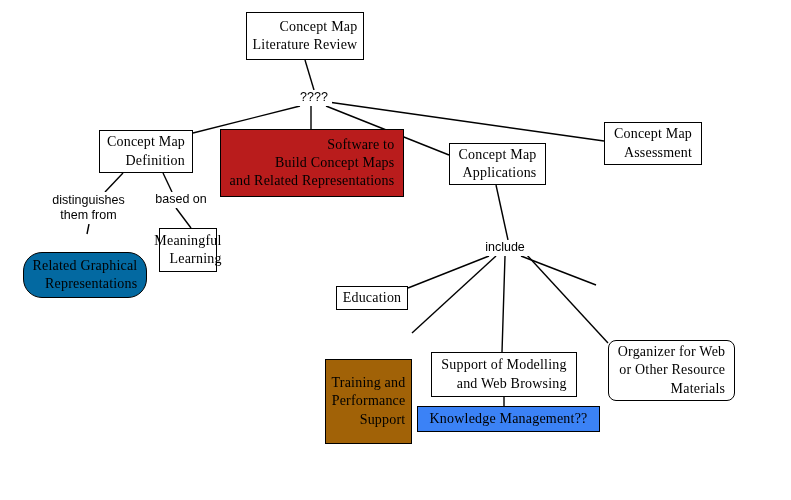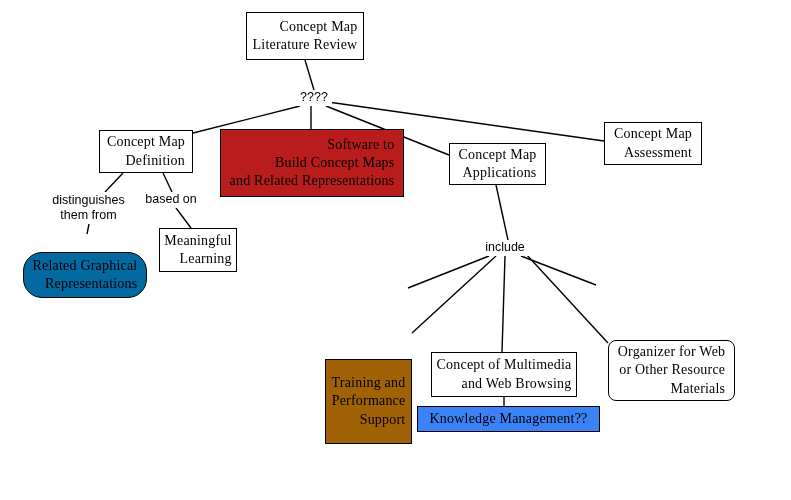--- a/index.html
+++ b/index.html
@@ -83,29 +83,30 @@
 Definition</div>
     <div class="node" style="left: 220px; top: 129px; width: 184px; height: 68px; border-color: rgb(0, 0, 0); background: #b91c1c;">Software to
 Build Concept Maps
 and Related Representations</div>
     <div class="node" style="left: 449px; top: 143px; width: 97px; height: 42px; border-color: rgb(0, 0, 0); background: rgb(255, 255, 255);">Concept Map
 Applications</div>
     <div class="node" style="left: 604px; top: 122px; width: 98px; height: 43px; border-color: rgb(0, 0, 0); background: rgb(255, 255, 255);">Concept Map
 Assessment</div>
     <div class="node" style="left: 23px; top: 252px; width: 124px; height: 46px; border-color: rgb(0, 0, 0); background: #0369a1; border-radius: 19px;">Related Graphical
 Representations</div>
-    <div class="node" style="left: 159px; top: 228px; width: 78px; height: 44px; border-color: rgb(0, 0, 0); background: rgb(255, 255, 255);">Meaningful
+    <div class="node" style="left: 159px; top: 228px; width: 58px; height: 44px; border-color: rgb(0, 0, 0); background: rgb(255, 255, 255);">Meaningful
 Learning</div>
+    <div class="node" style="left: 336px; top: 286px; width: 72px; height: 24px; border-color: rgb(0, 0, 0); background: rgb(255, 255, 255);">Education</div>
     <div class="node" style="left: 325px; top: 332px; width: 87px; height: 85px; border-color: rgb(0, 0, 0); background: #a16207; margin-top: 27px;">Training and
 Performance
 Support</div>
-    <div class="node" style="left: 431px; top: 352px; width: 146px; height: 45px; border-color: rgb(0, 0, 0); background: rgb(255, 255, 255);">Concept of Multimedia
+    <div class="node" style="left: 431px; top: 352px; width: 146px; height: 45px; border-color: rgb(0, 0, 0); background: rgb(255, 255, 255);">Support of Modelling
 and Web Browsing</div>
     <div class="node" style="left: 608px; top: 340px; width: 127px; height: 61px; border-color: rgb(0, 0, 0); background: rgb(255, 255, 255); border-radius: 8px;">Organizer for Web
 or Other Resource
 Materials</div>
     <div class="node" style="left: 417px; top: 406px; width: 183px; height: 26px; border-color: rgb(0, 0, 0); background: #3b82f6;">Knowledge Management??</div>
     <div class="link-label" style="left: 296px; top: 90px; width: 36px; height: 16px;">????</div>
     <div class="link-label" style="left: 480px; top: 240px; width: 50px; height: 16px;">include</div>
     <div class="link-label" style="left: 47px; top: 192px; width: 83px; height: 32px;">distinguishes
 them from</div>
-    <div class="link-label" style="left: 143px; top: 192px; width: 56px; height: 16px; text-align: right;">based on</div>
+    <div class="link-label" style="left: 153px; top: 192px; width: 56px; height: 16px; text-align: right;">based on</div>
   </div>
 
 </body></html>

